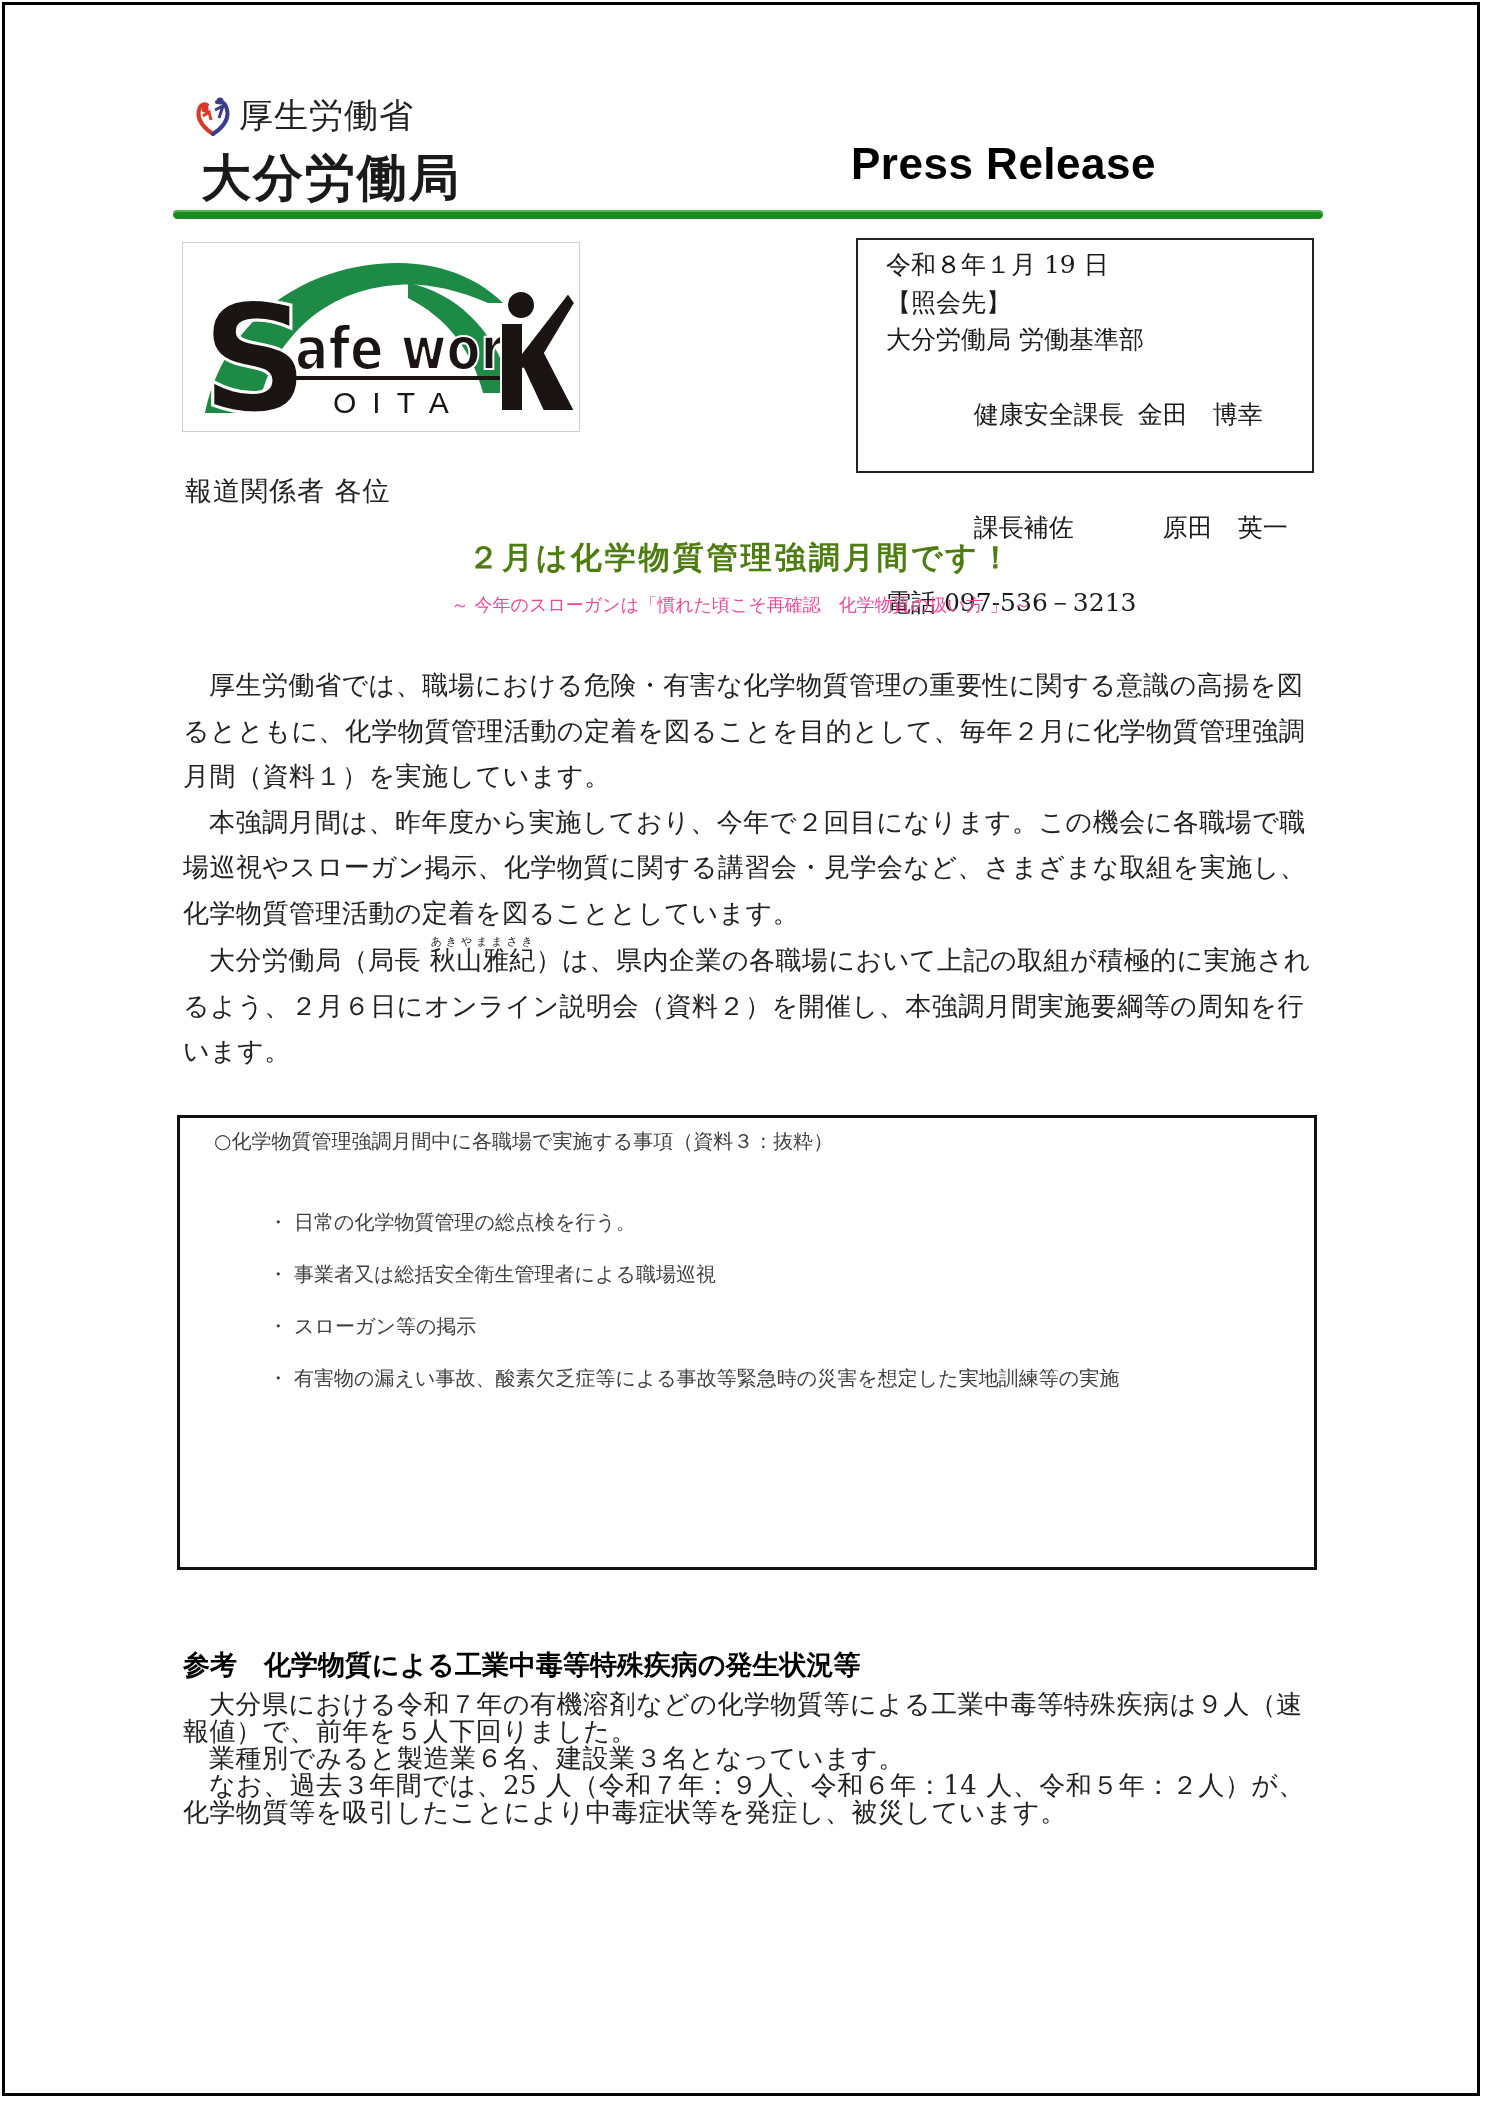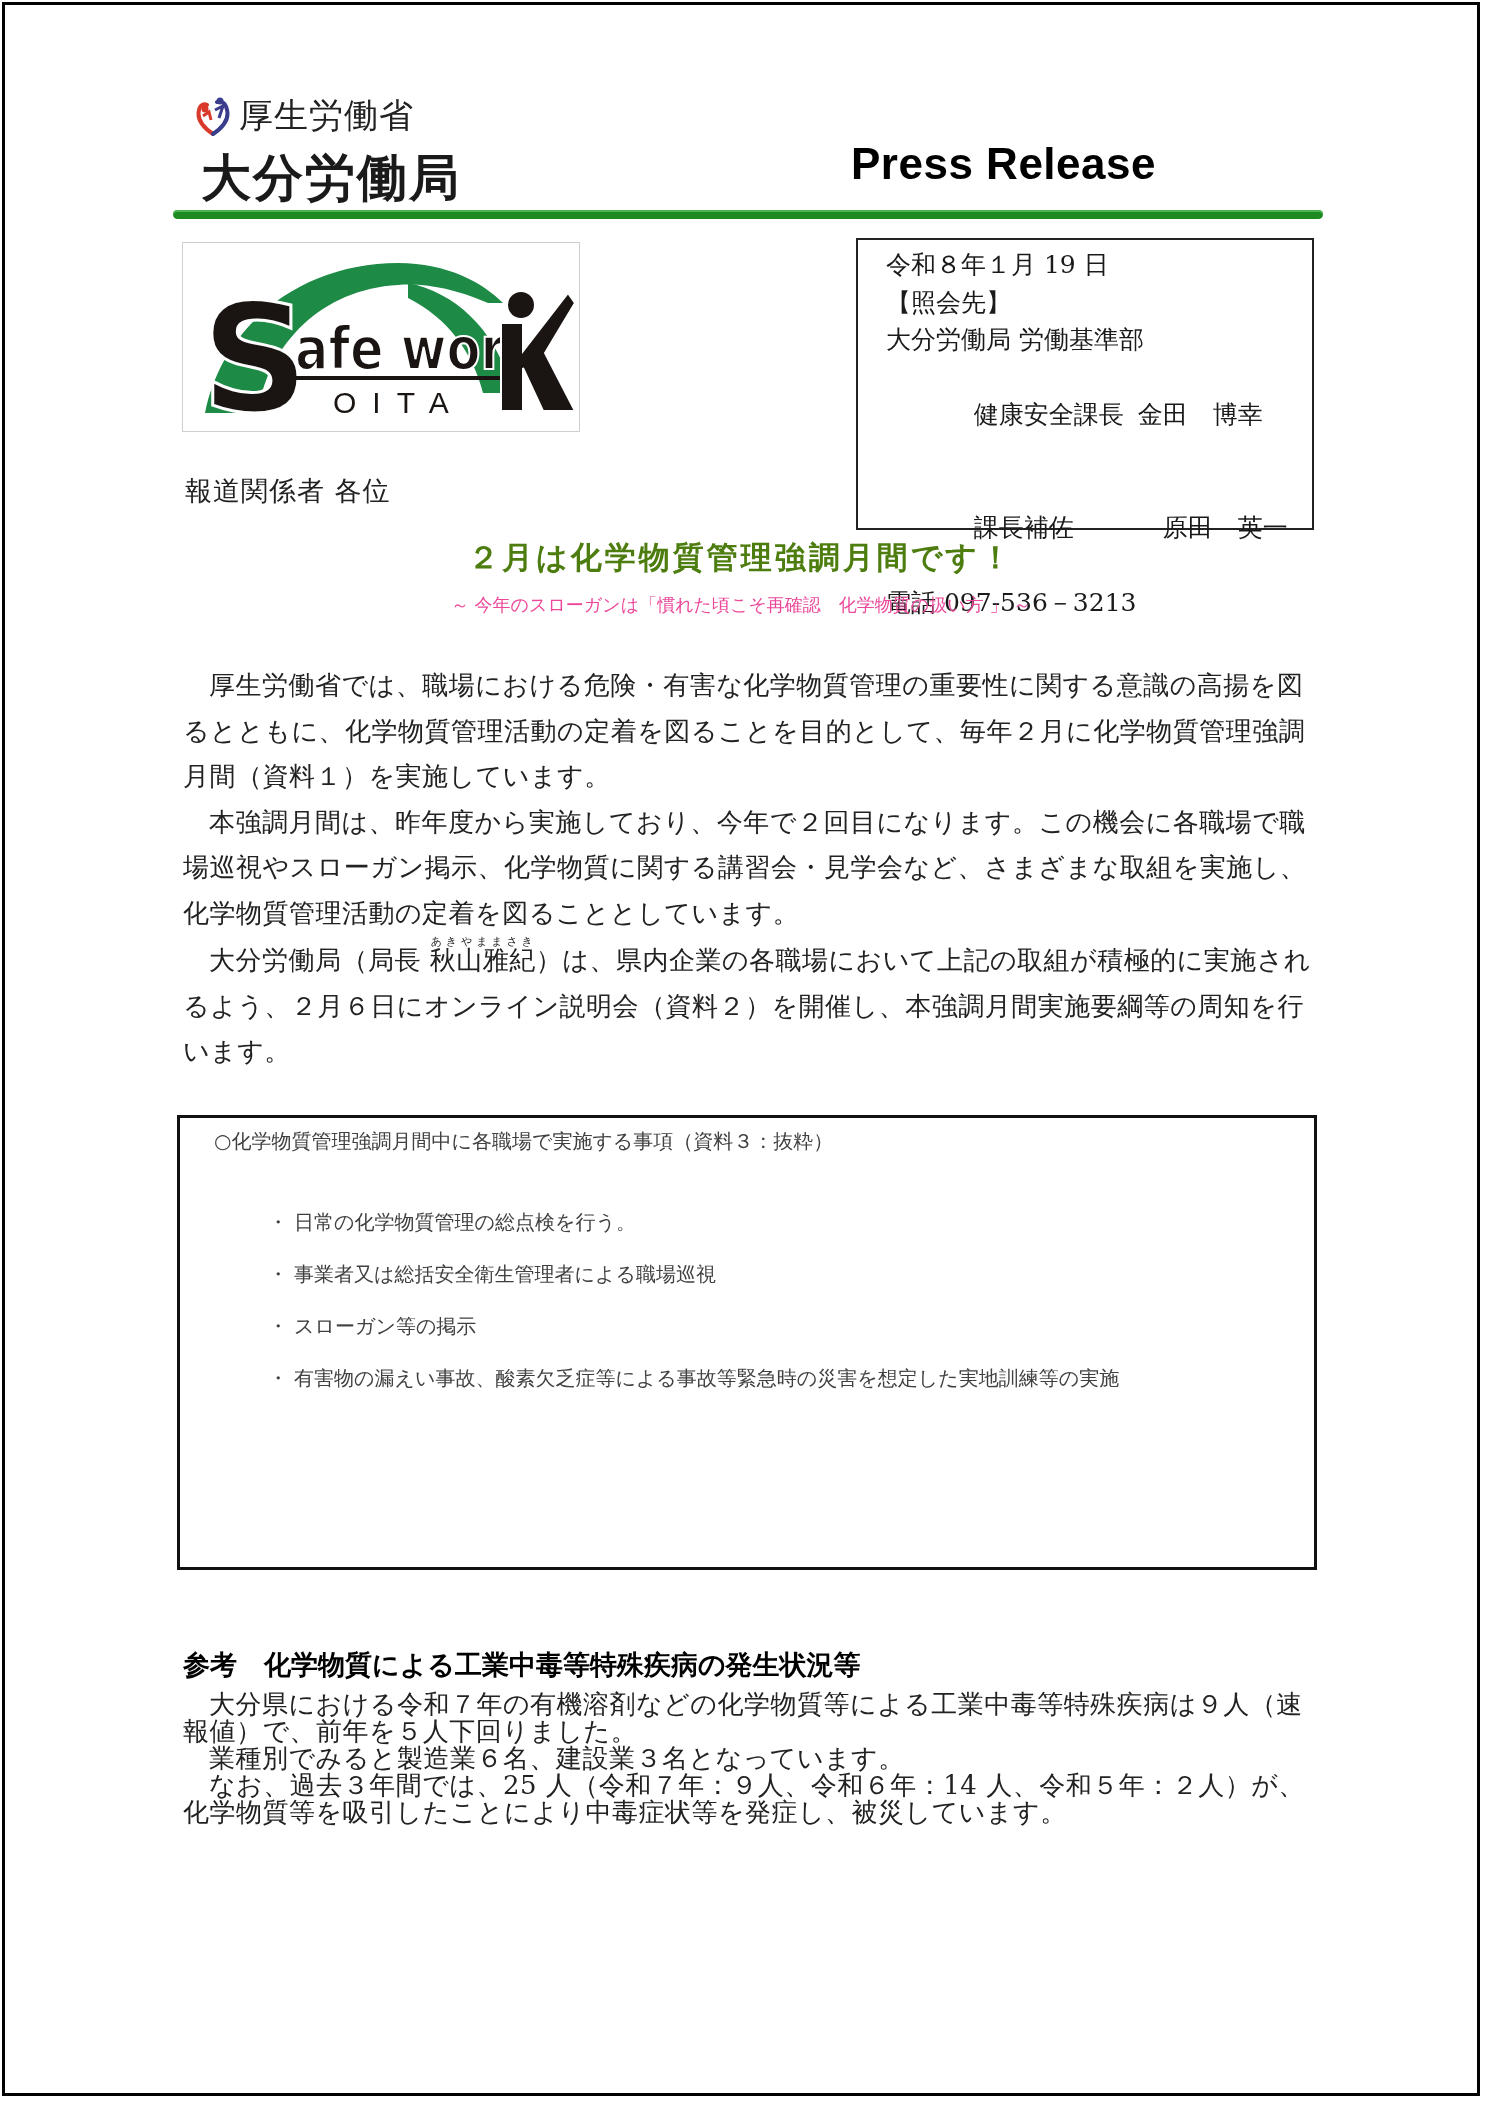--- a/index.html
+++ b/index.html
@@ -16,21 +16,21 @@
                  font-size: 50px; font-weight: bold; color: #1a1a1a; letter-spacing: 2px; }
   .press-release { position: absolute; left: 846px; top: 134px; font-family: "Liberation Sans", "DejaVu Sans", sans-serif;
                    font-size: 44px; font-weight: bold; color: #000; letter-spacing: 0.5px; }
   .green-rule { position: absolute; left: 168px; top: 205px; width: 1150px; height: 9px; background: #1c8a20;
                 border-radius: 5px; box-shadow: inset 0 2px 0 #4fb553; }
 
   
   .safework { position: absolute; left: 177px; top: 237px; width: 396px; height: 188px; border: 1px solid #cfcfcf; background: #fff; }
 
   
-  .contact { position: absolute; left: 851px; top: 233px; width: 458px; height: 292px; border: 2px solid #222; box-sizing: border-box;
+  .contact { position: absolute; left: 851px; top: 233px; width: 458px; height: 235px; border: 2px solid #222; box-sizing: border-box;
              padding: 6px 16px 0 28px; font-size: 25px; line-height: 37.5px; color: #1a1a1a; }
   .contact .indent { padding-left: 40px; }
   .contact .row { white-space: pre; }
 
   .addressee { position: absolute; left: 180px; top: 468px; font-size: 27px; color: #222; letter-spacing: 1px; white-space: pre; }
 
   .title { position: absolute; left: 0; width: 100%; top: 532px; text-align: center; font-family: "DejaVu Sans", "Liberation Sans", sans-serif;
            font-size: 31px; font-weight: bold; color: #4d7c0f; letter-spacing: 3px; }
   .subtitle { position: absolute; left: 0; width: 100%; top: 588px; text-align: center; font-family: "DejaVu Sans", "Liberation Sans", sans-serif;
               font-size: 18px; color: #ec4899; white-space: pre; }

